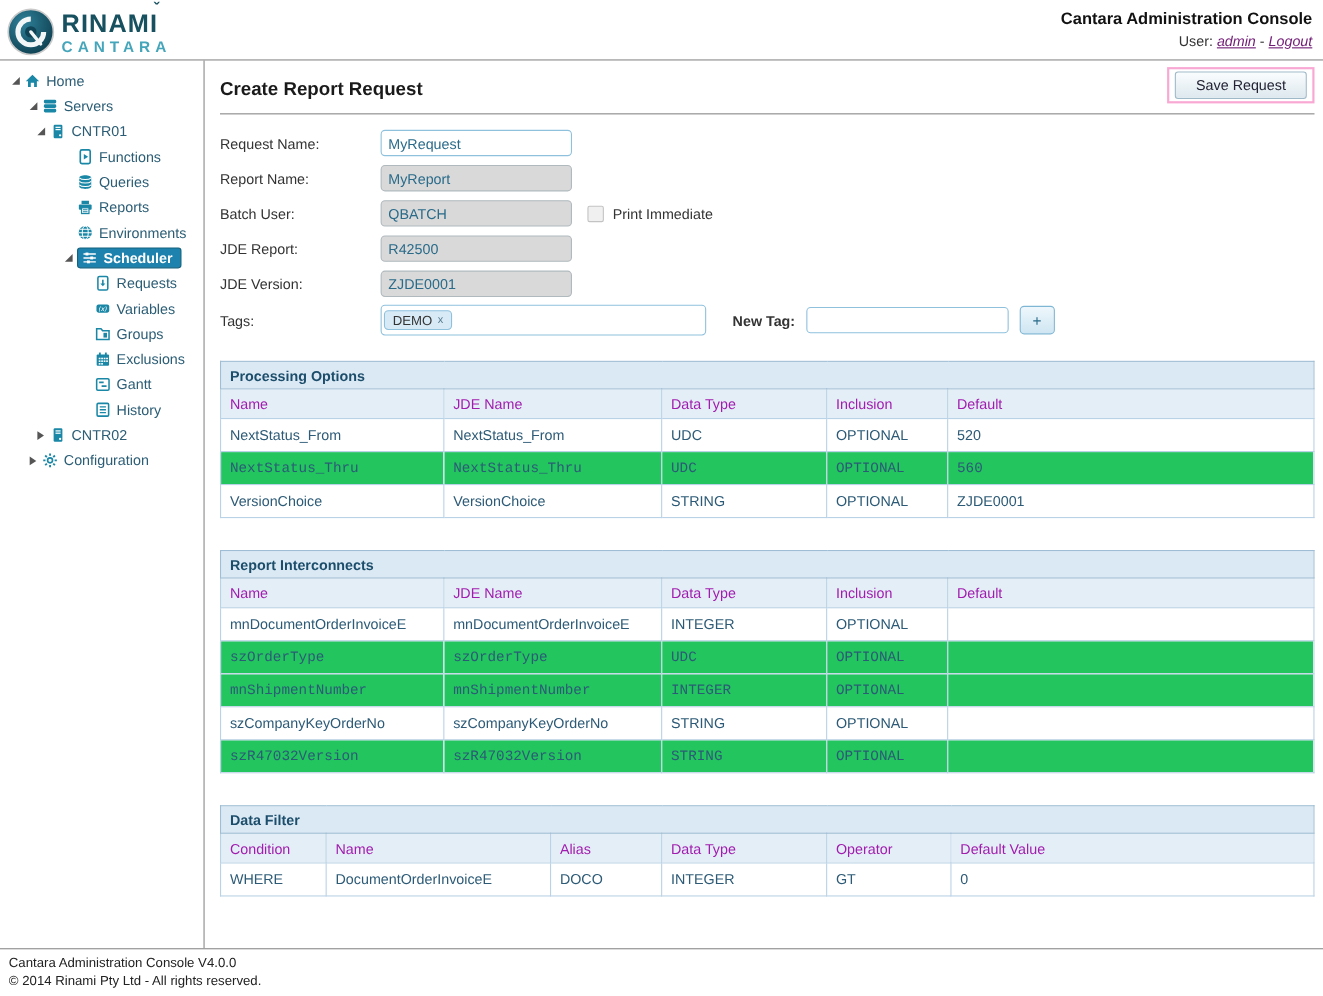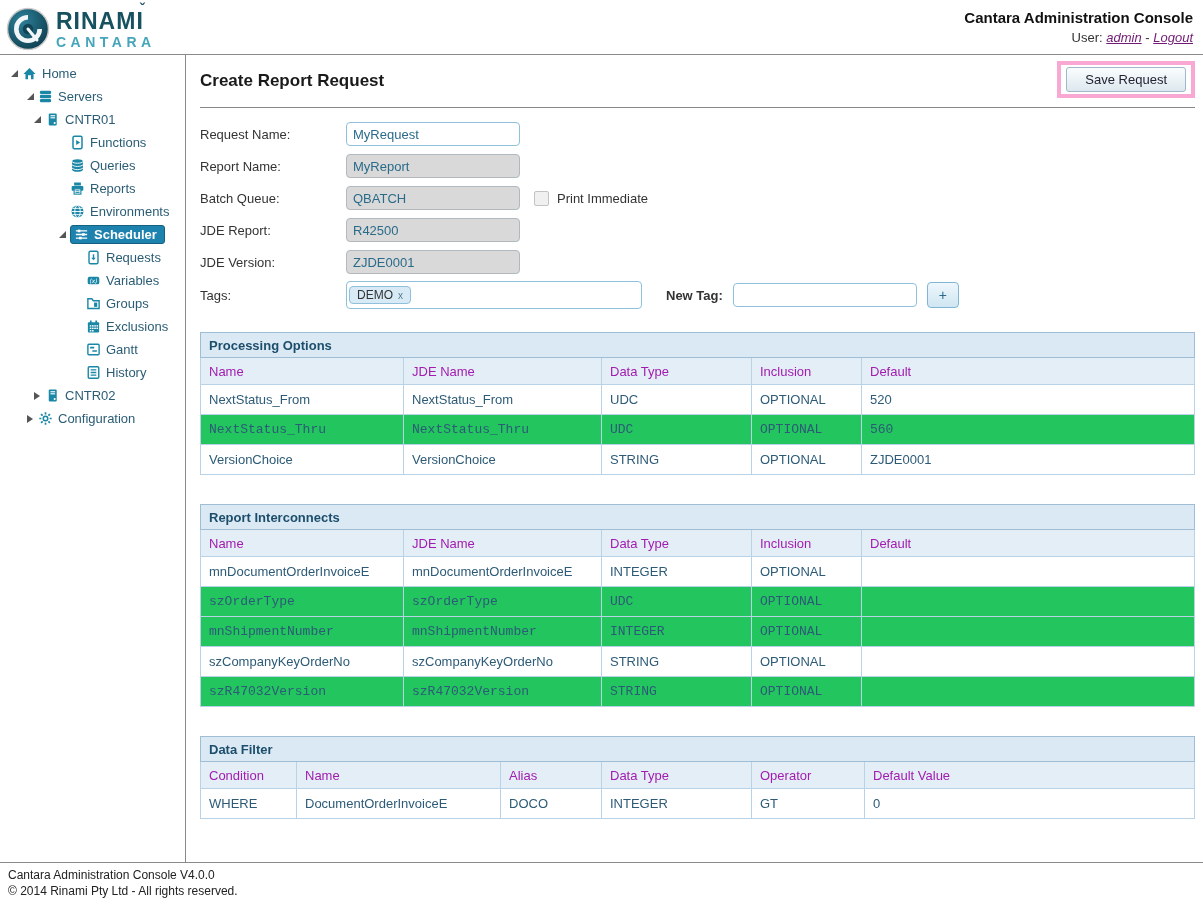--- a/index.html
+++ b/index.html
@@ -30,21 +30,21 @@
   .ic svg{width:15px;height:15px;}
   .lbl{margin-left:2px;}
   .l0{padding-left:6px}.l1{padding-left:22px}.l2{padding-left:29px}.l3{padding-left:54px}.l4{padding-left:70px}
   .pill{display:inline-flex;align-items:center;background:#1d82ad;border:1px solid #14627f;border-radius:3px;padding:1px 7px 1px 3px;color:#fff;}
   .pill .lbl{color:#fff;font-weight:bold;}
 
   
   .main{flex:1;padding:6px 8px 0 14px;box-sizing:border-box;overflow:hidden;}
   .title-row{display:flex;justify-content:space-between;align-items:flex-start;}
   .page-title{font-size:17px;font-weight:bold;color:#1a1a1a;margin:10px 0 0 0;}
-  .redbox{border:4px solid #f9a8d4;padding:2px 5px;margin-top:0px;}
+  .redbox{border:2px solid #f9a8d4;padding:2px 5px;margin-top:0px;}
   .btn{font-family:inherit;font-size:13px;color:#223;background:linear-gradient(#fafdfe,#dde8ee);border:1px solid #9fb9c8;border-radius:3px;padding:4px 18px;cursor:pointer;}
   .hr{border-bottom:1px solid #888;margin-top:9px;}
 
   
   .form{margin-top:14px;}
   .frow{display:flex;align-items:center;margin-bottom:8px;height:24px;font-size:13px;}
   .flabel{width:146px;color:#333;flex-shrink:0;}
   input[type=text]{font-family:inherit;font-size:13px;color:#2a6b8a;height:22px;box-sizing:content-box;padding:0 6px;border:1px solid #8fc1dd;border-radius:4px;width:160px;background:#fff;outline:none;}
   input.dis{background:#d9d9d9;border-color:#b0b9be;}
   .chk{width:13px;height:13px;background:#f0f0f0;border:1px solid #c3c3c3;border-radius:2px;margin:0 8px 0 14px;cursor:pointer;}
@@ -334,21 +334,21 @@
       <div class="form">
         <div class="frow">
           <span class="flabel">Request Name:</span>
           <input type="text" value="MyRequest" style="">
         </div>
         <div class="frow">
           <span class="flabel">Report Name:</span>
           <input type="text" class="dis" readonly="" value="MyReport" style="">
         </div>
         <div class="frow">
-          <span class="flabel">Batch Queue:</span>
+          <span class="flabel">Batch User:</span>
           <input type="text" class="dis" readonly="" value="QBATCH" style="">
           <span class="chk"></span>
           <span class="chk-lbl">Print Immediate</span>
         </div>
         <div class="frow">
           <span class="flabel">JDE Report:</span>
           <input type="text" class="dis" readonly="" value="R42500" style="">
         </div>
         <div class="frow">
           <span class="flabel">JDE Version:</span>

